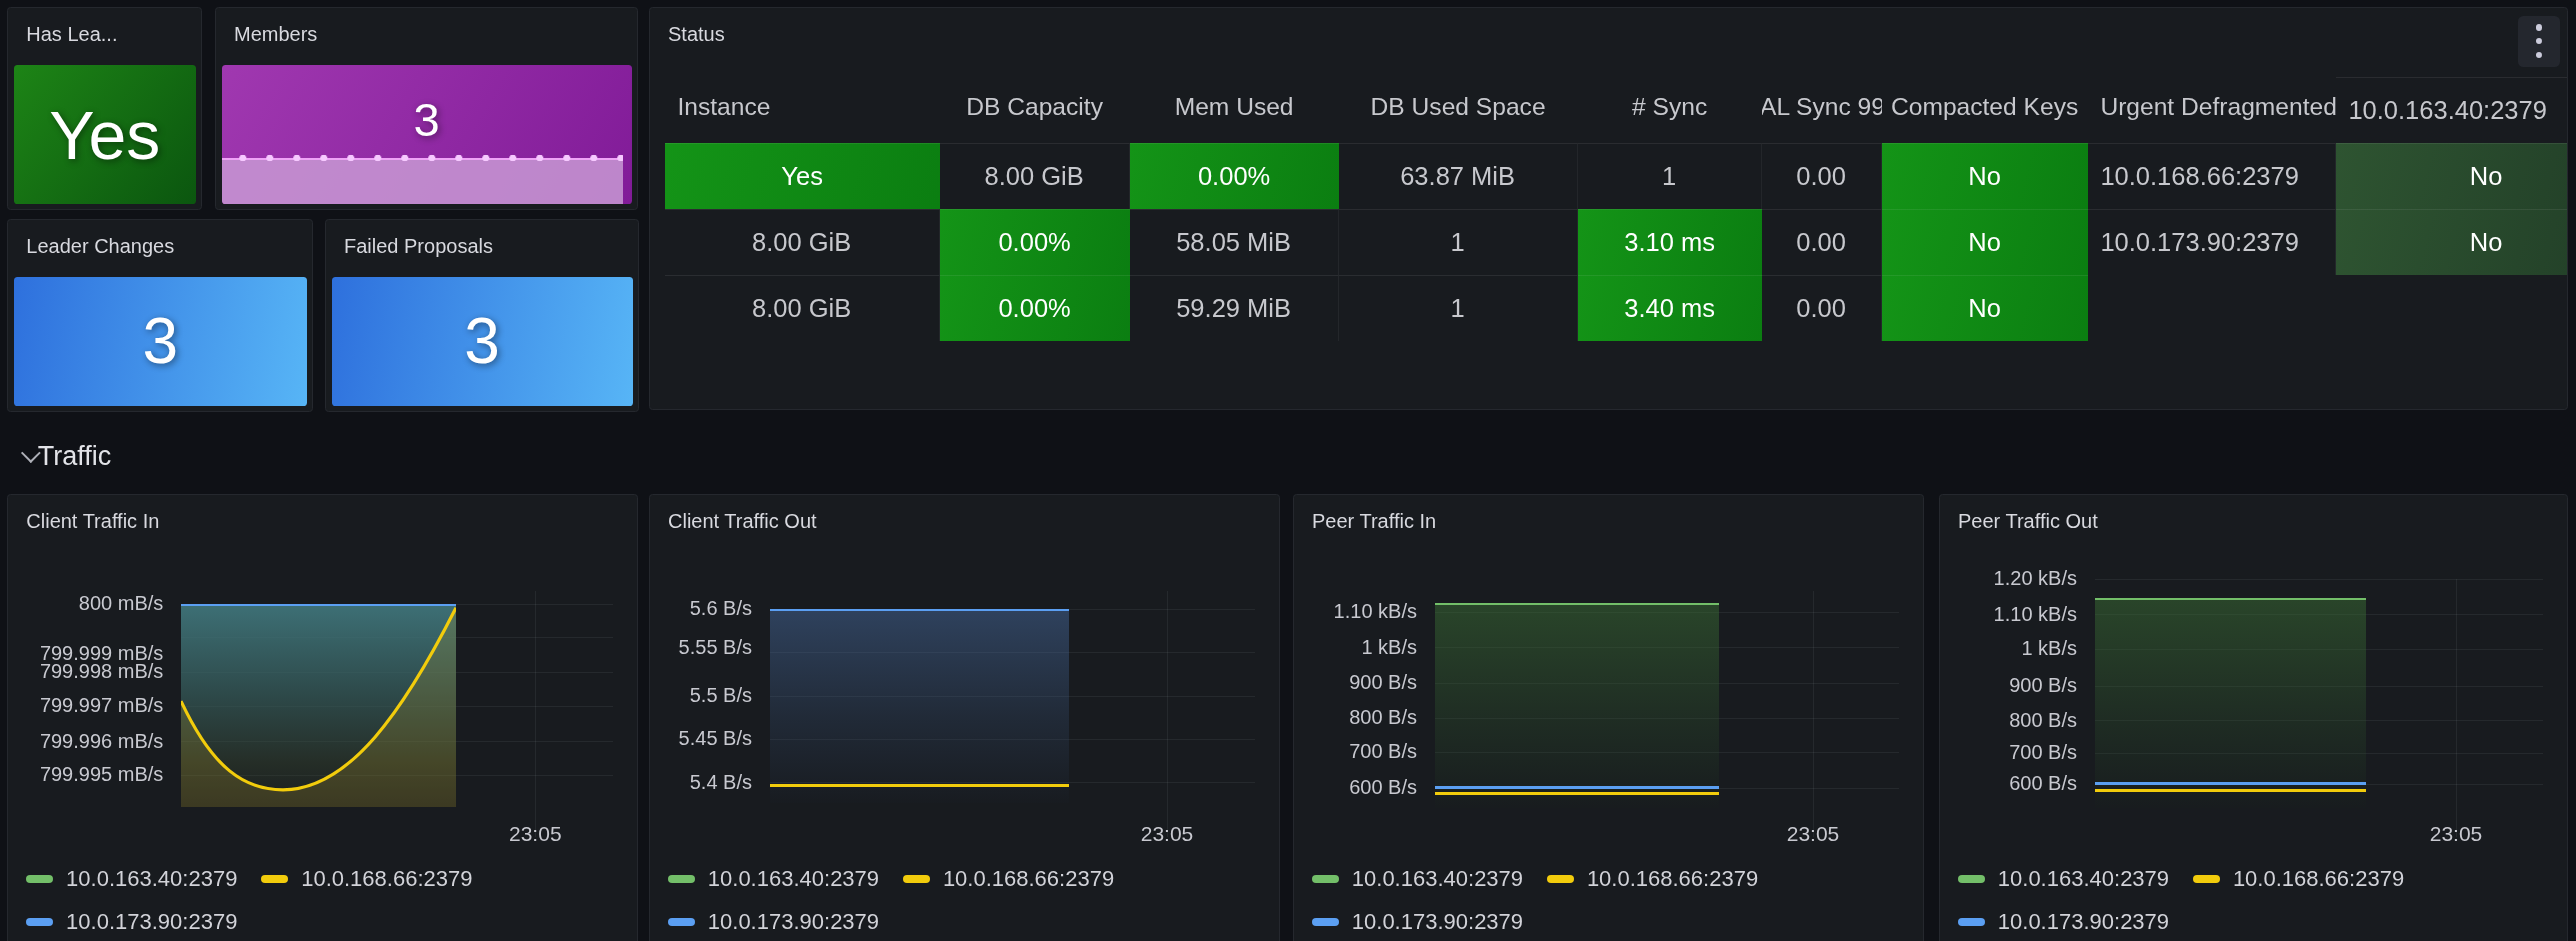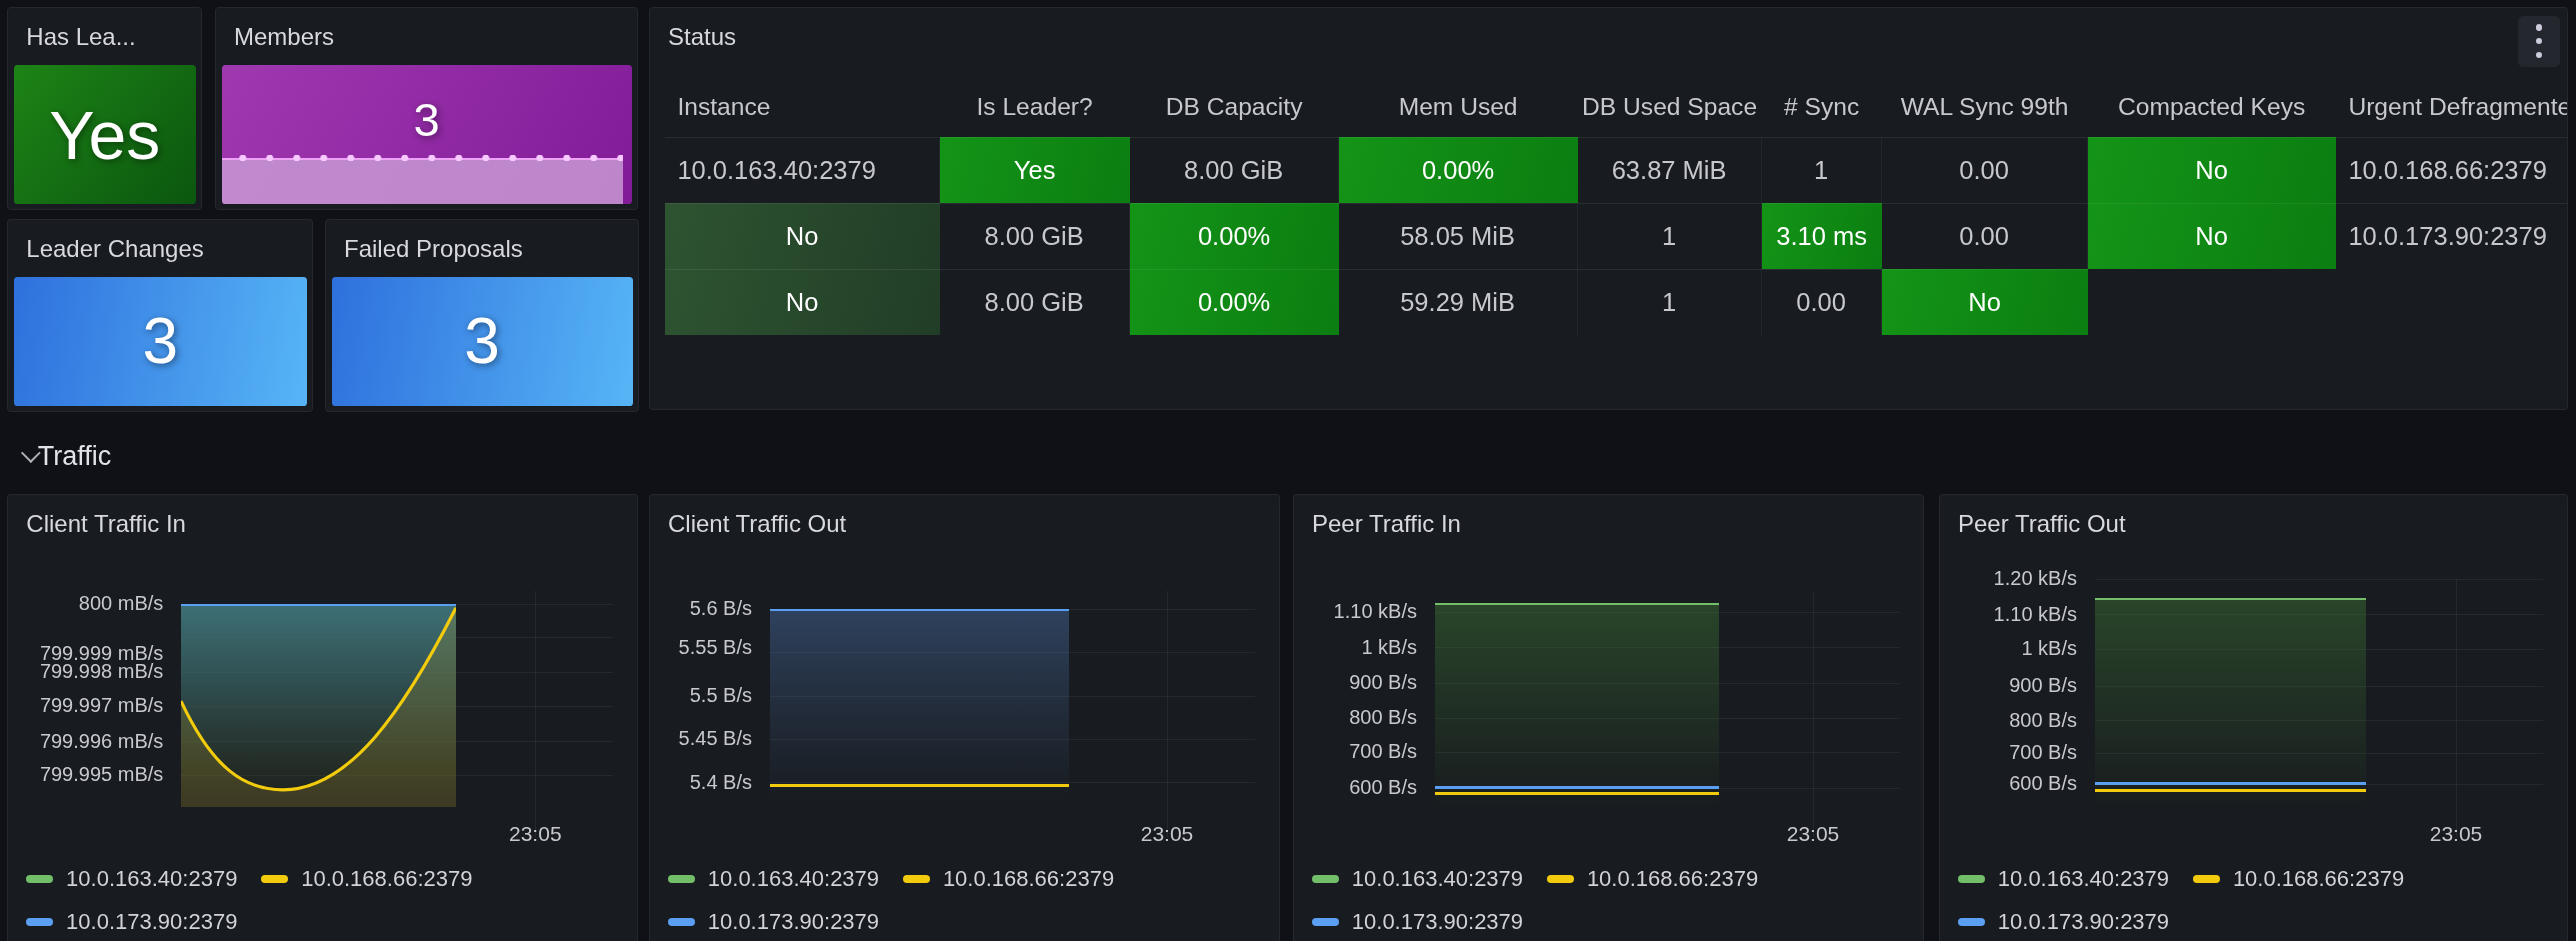--- a/index.html
+++ b/index.html
@@ -12,21 +12,21 @@
   }
   .panel {
     position:absolute;
     background:var(--panel-bg);
     border:0.9px solid var(--panel-border);
     border-radius:3.6px;
     overflow:hidden;
   }
   .ptitle {
     position:absolute; top:14.6px; left:18px;
-    font-size:24px; font-weight:500; color:#d8d9df;
+    font-size:20px; font-weight:500; color:#d8d9df;
     white-space:nowrap; overflow:hidden; text-overflow:ellipsis;
     max-width:calc(100% - 55px); cursor:pointer;
   }
   
   .stat-block {
     position:absolute; left:5.5px; right:5.5px; bottom:5.5px; top:57px;
     border-radius:3.6px; display:flex; align-items:center; justify-content:center;
     overflow:hidden;
   }
   .stat-val {
@@ -146,21 +146,20 @@
 <section class="panel" style="left:649px;top:7.3px;width:1919px;height:403px">
   <div class="ptitle">Status</div>
   <div class="kebab">
       <i></i>
       <i></i>
       <i></i>
     </div>
   <div class="tablewrap">
     <div class="tgrid">
       <div class="th hl">Instance</div>
-      <div class="th">Is Leader?</div>
       <div class="th">DB Capacity</div>
       <div class="th">Mem Used</div>
       <div class="th">DB Used Space</div>
       <div class="th"># Sync</div>
       <div class="th">WAL Sync 99th</div>
       <div class="th">Compacted Keys</div>
       <div class="th hl">Urgent Defragmented</div>
 
       <div class="td l plain">10.0.163.40:2379</div>
       <div class="td bright">Yes</div>
@@ -180,20 +179,21 @@
       <div class="td bright">3.10 ms</div>
       <div class="td plain">0.00</div>
       <div class="td bright">No</div>
 
       <div class="td l plain">10.0.173.90:2379</div>
       <div class="td dim">No</div>
       <div class="td plain">8.00 GiB</div>
       <div class="td bright">0.00%</div>
       <div class="td plain">59.29 MiB</div>
       <div class="td plain">1</div>
+      <div class="td bright">3.40 ms</div>
       <div class="td plain">0.00</div>
       <div class="td bright">No</div>
     </div>
   </div>
 </section>
 
 <div class="rowhead">
   <span class="chev"></span>
   <span class="rowlabel">Traffic</span>
 </div>

